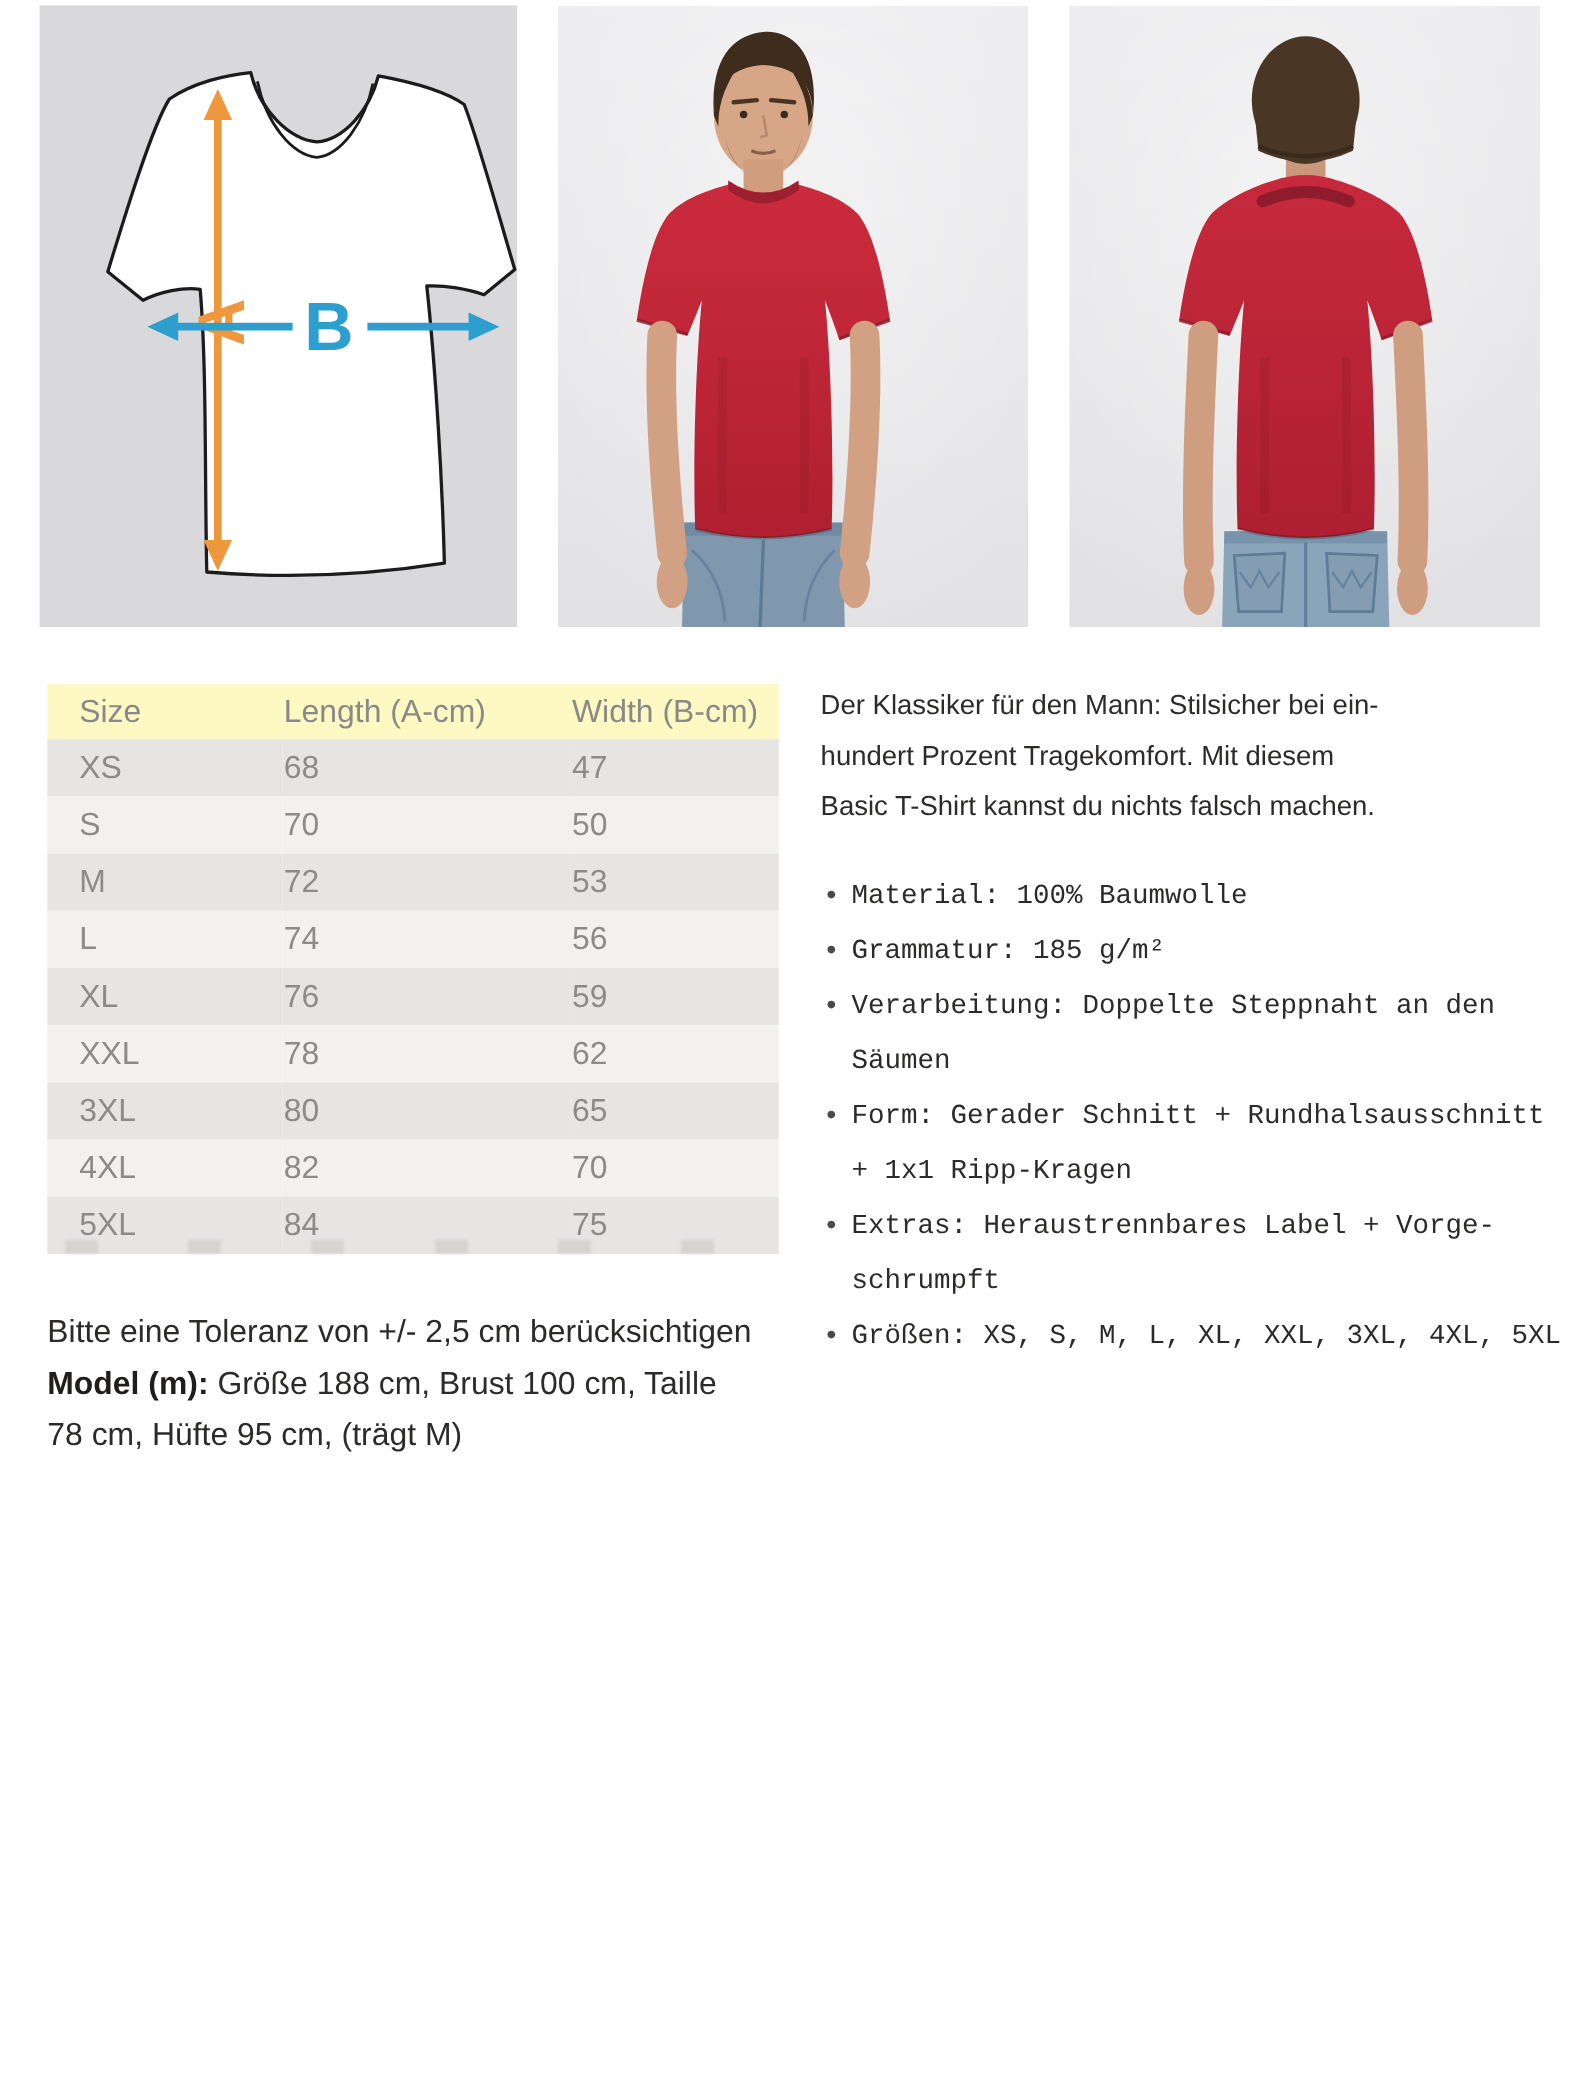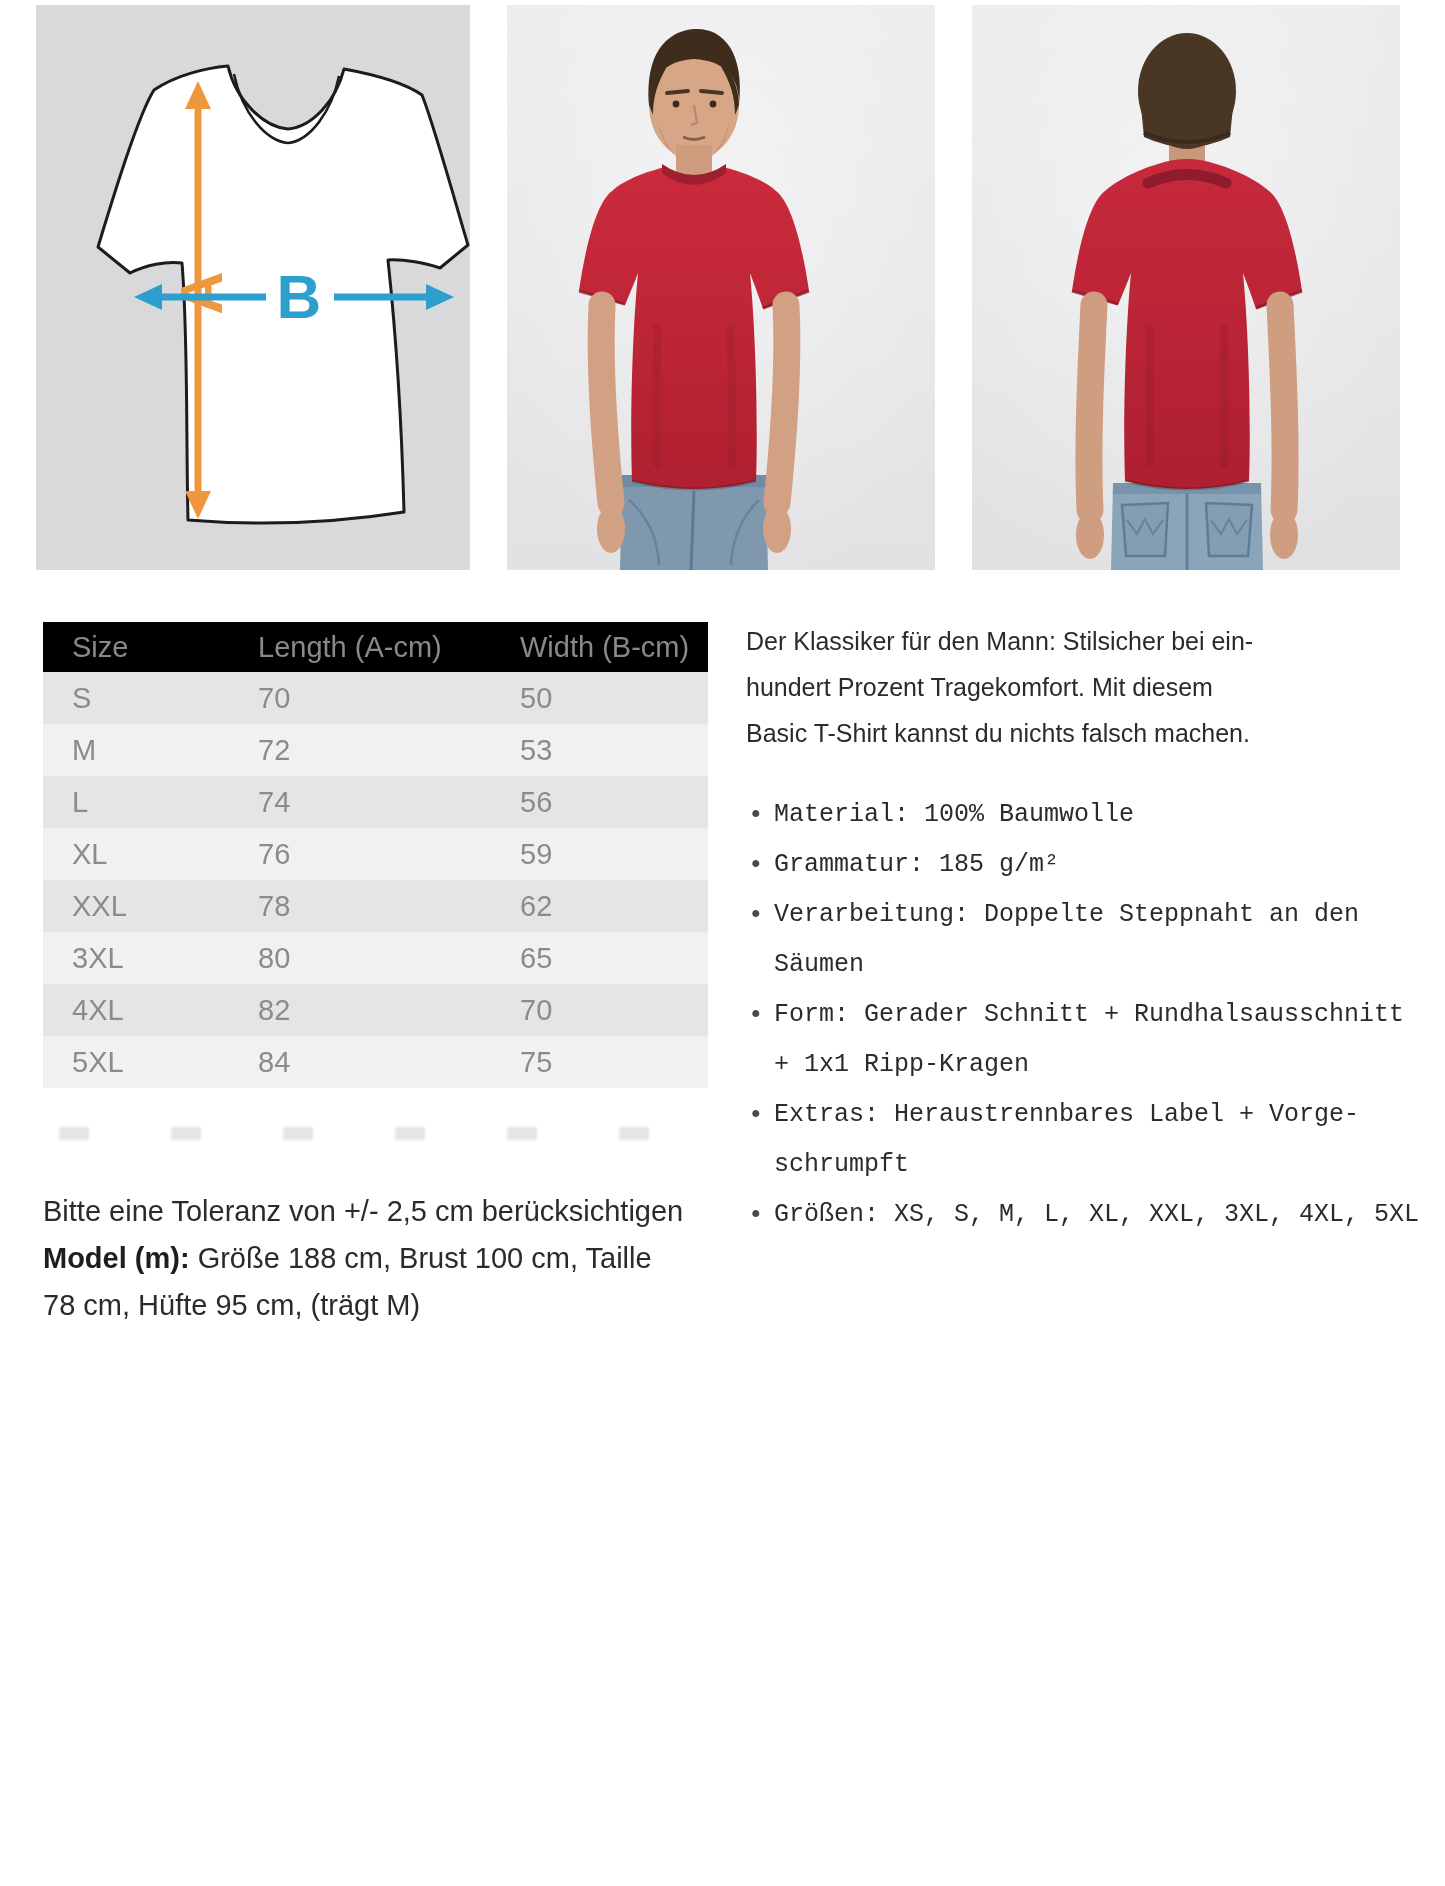--- a/index.html
+++ b/index.html
@@ -13,21 +13,21 @@
   #img-diagram{left:36px;width:434px;background:#d9d9db;}
   #img-front{left:507px;width:428px;}
   #img-back{left:972px;width:428px;}
   .gallery-item svg{display:block;}
 
   
   #size-table-wrap{position:absolute;left:43px;top:622px;width:665px;}
   table#size-table{border-collapse:collapse;table-layout:fixed;width:665px;
     font-size:29px;color:#8c8b8a;}
   #size-table col.c1{width:214px;} #size-table col.c2{width:262px;} #size-table col.c3{width:189px;}
-  #size-table th{font-weight:normal;text-align:left;height:48px;background:#000000;color:#8a8987;vertical-align:middle;}
+  #size-table th{font-weight:normal;text-align:left;height:48px;background:#fef9c3;color:#8a8987;vertical-align:middle;}
   #size-table td{height:50px;vertical-align:middle;}
   #size-table th:first-child,#size-table td:first-child{padding-left:29px;}
   #size-table tbody tr:nth-child(odd){background:#e7e5e3;}
   #size-table tbody tr:nth-child(even){background:#f2f1ef;}
 
   .ghost-row{position:absolute;left:43px;top:1127px;width:665px;height:13px;
     opacity:.35;filter:blur(1.5px);
     background:repeating-linear-gradient(90deg,transparent 0 16px,#b9b6b2 16px 46px,transparent 46px 112px);}
 
   
@@ -240,20 +240,25 @@
       </colgroup>
     <thead>
       <tr>
         <th>Size</th>
         <th>Length (A-cm)</th>
         <th>Width (B-cm)</th>
       </tr>
     </thead>
     <tbody id="size-rows">
         <tr>
+          <td>XS</td>
+          <td>68</td>
+          <td>47</td>
+        </tr>
+        <tr>
           <td>S</td>
           <td>70</td>
           <td>50</td>
         </tr>
         <tr>
           <td>M</td>
           <td>72</td>
           <td>53</td>
         </tr>
         <tr>

